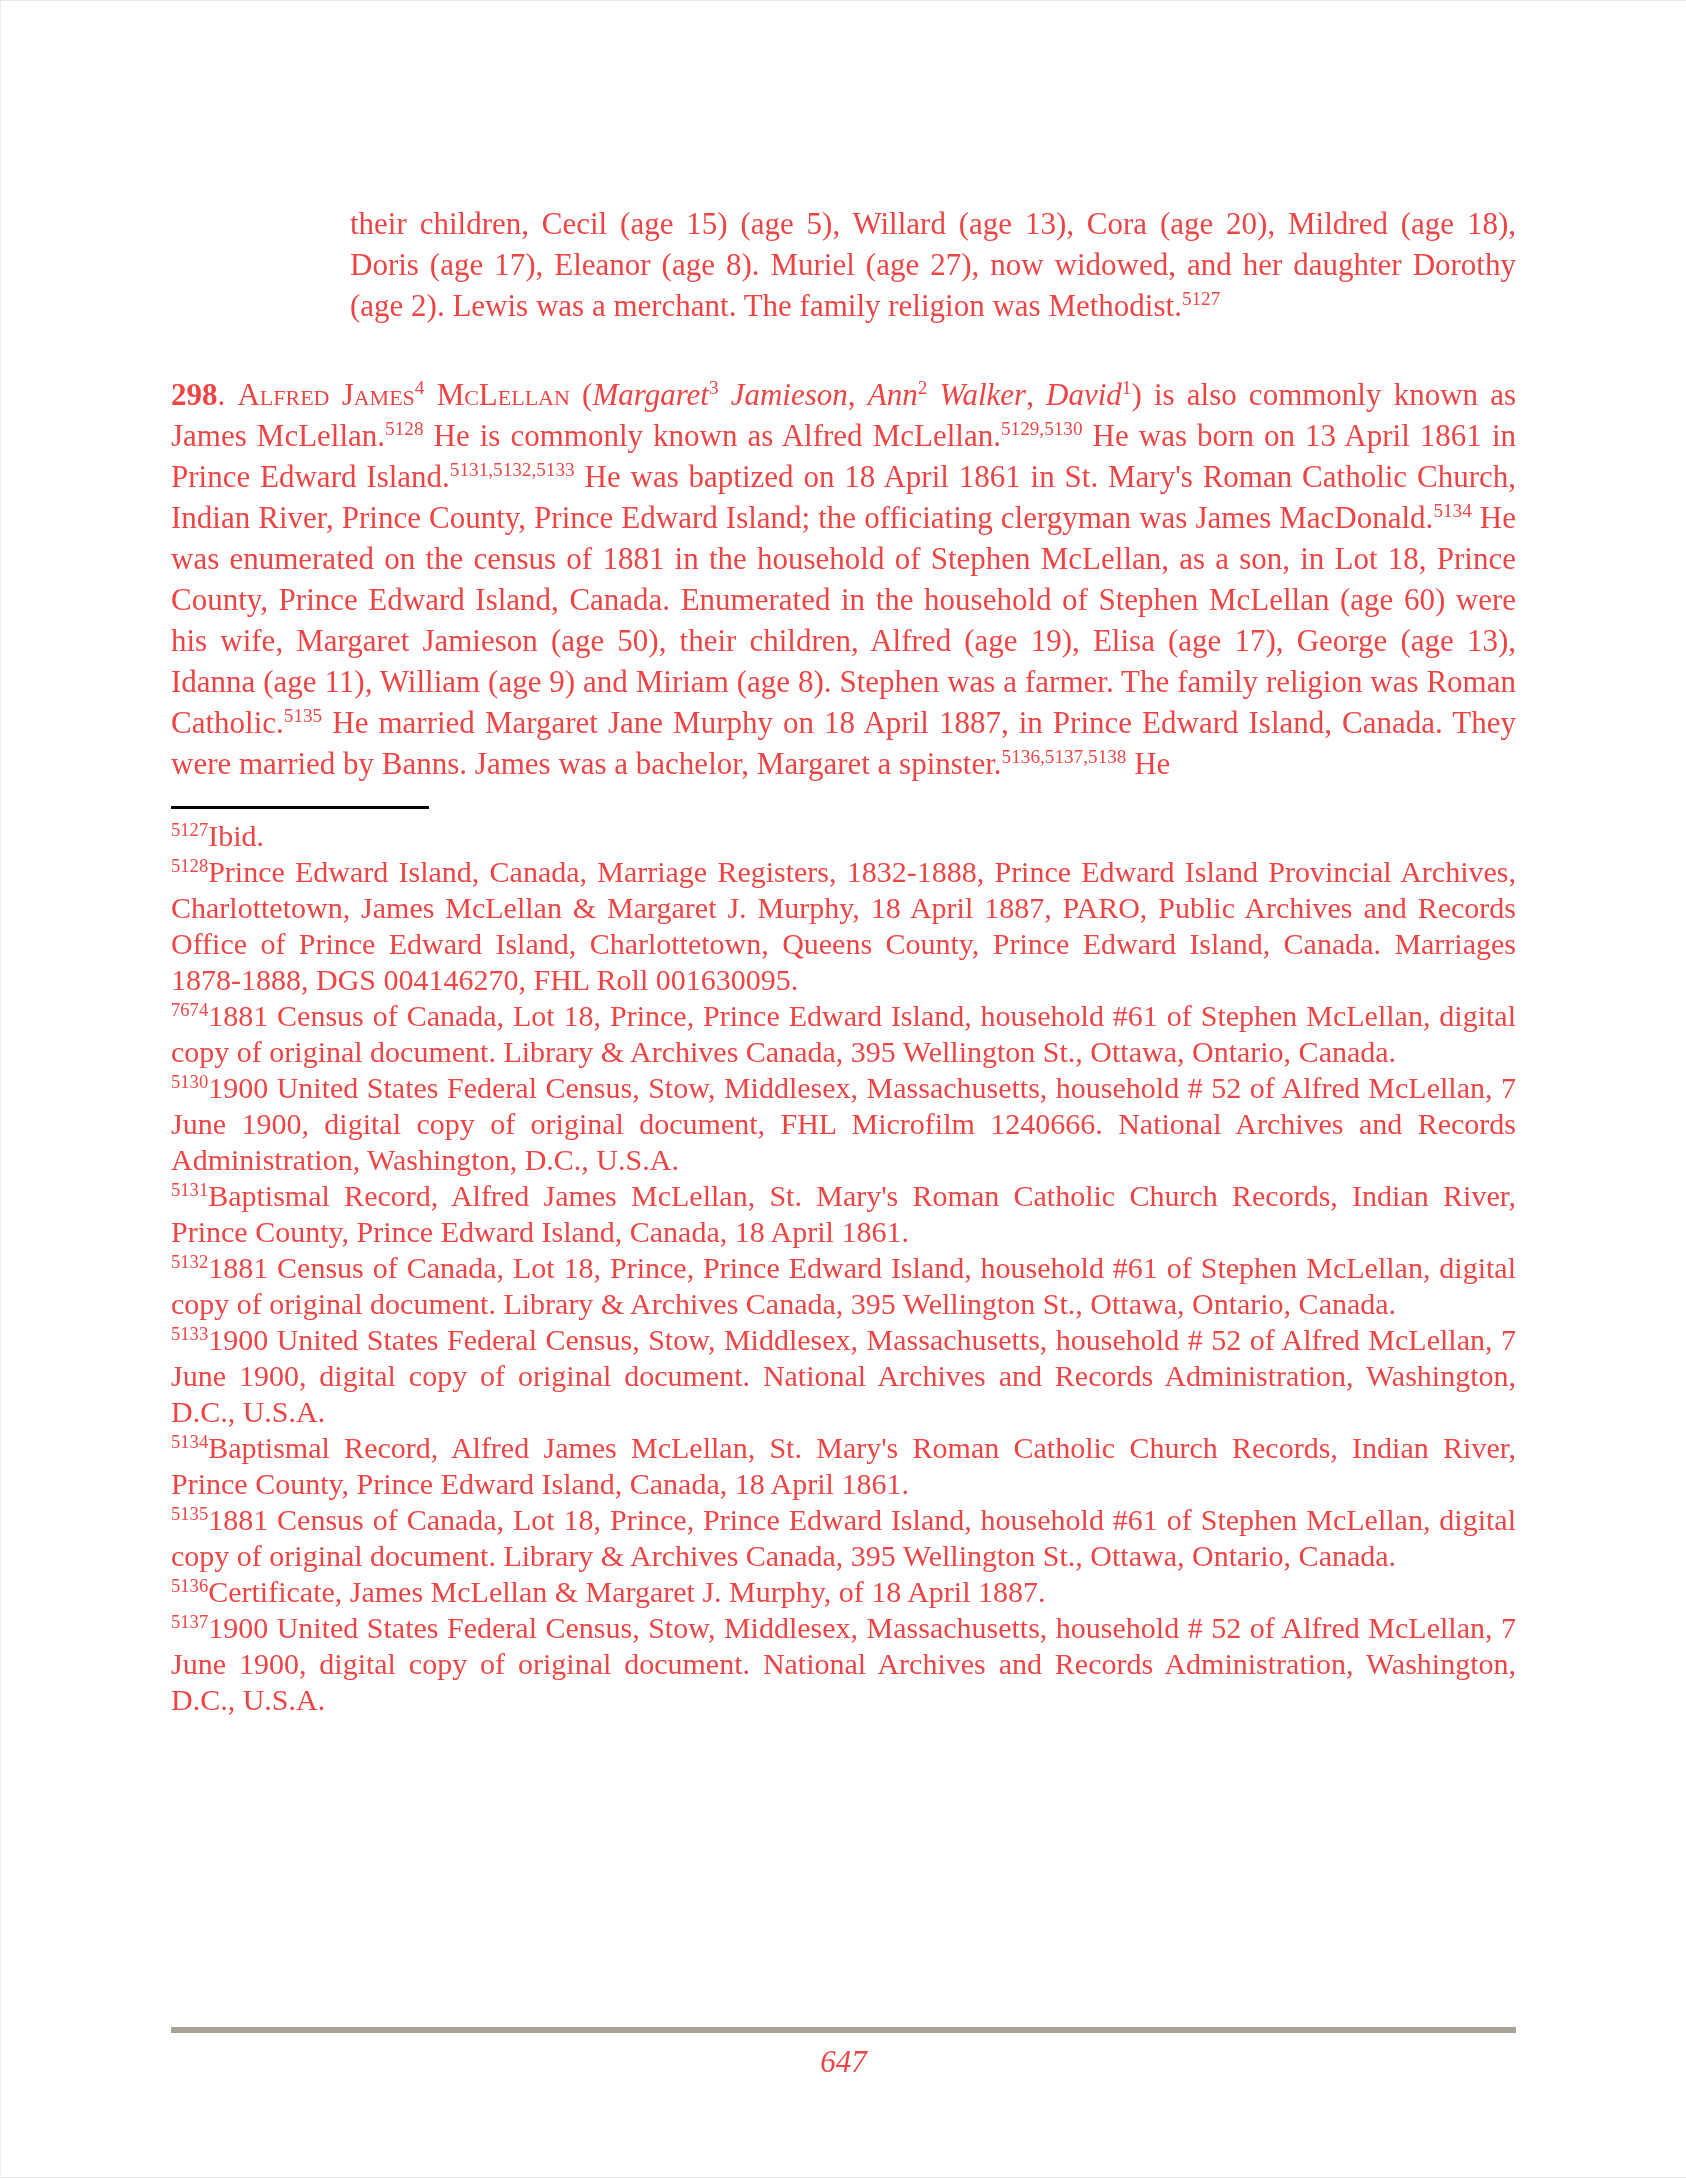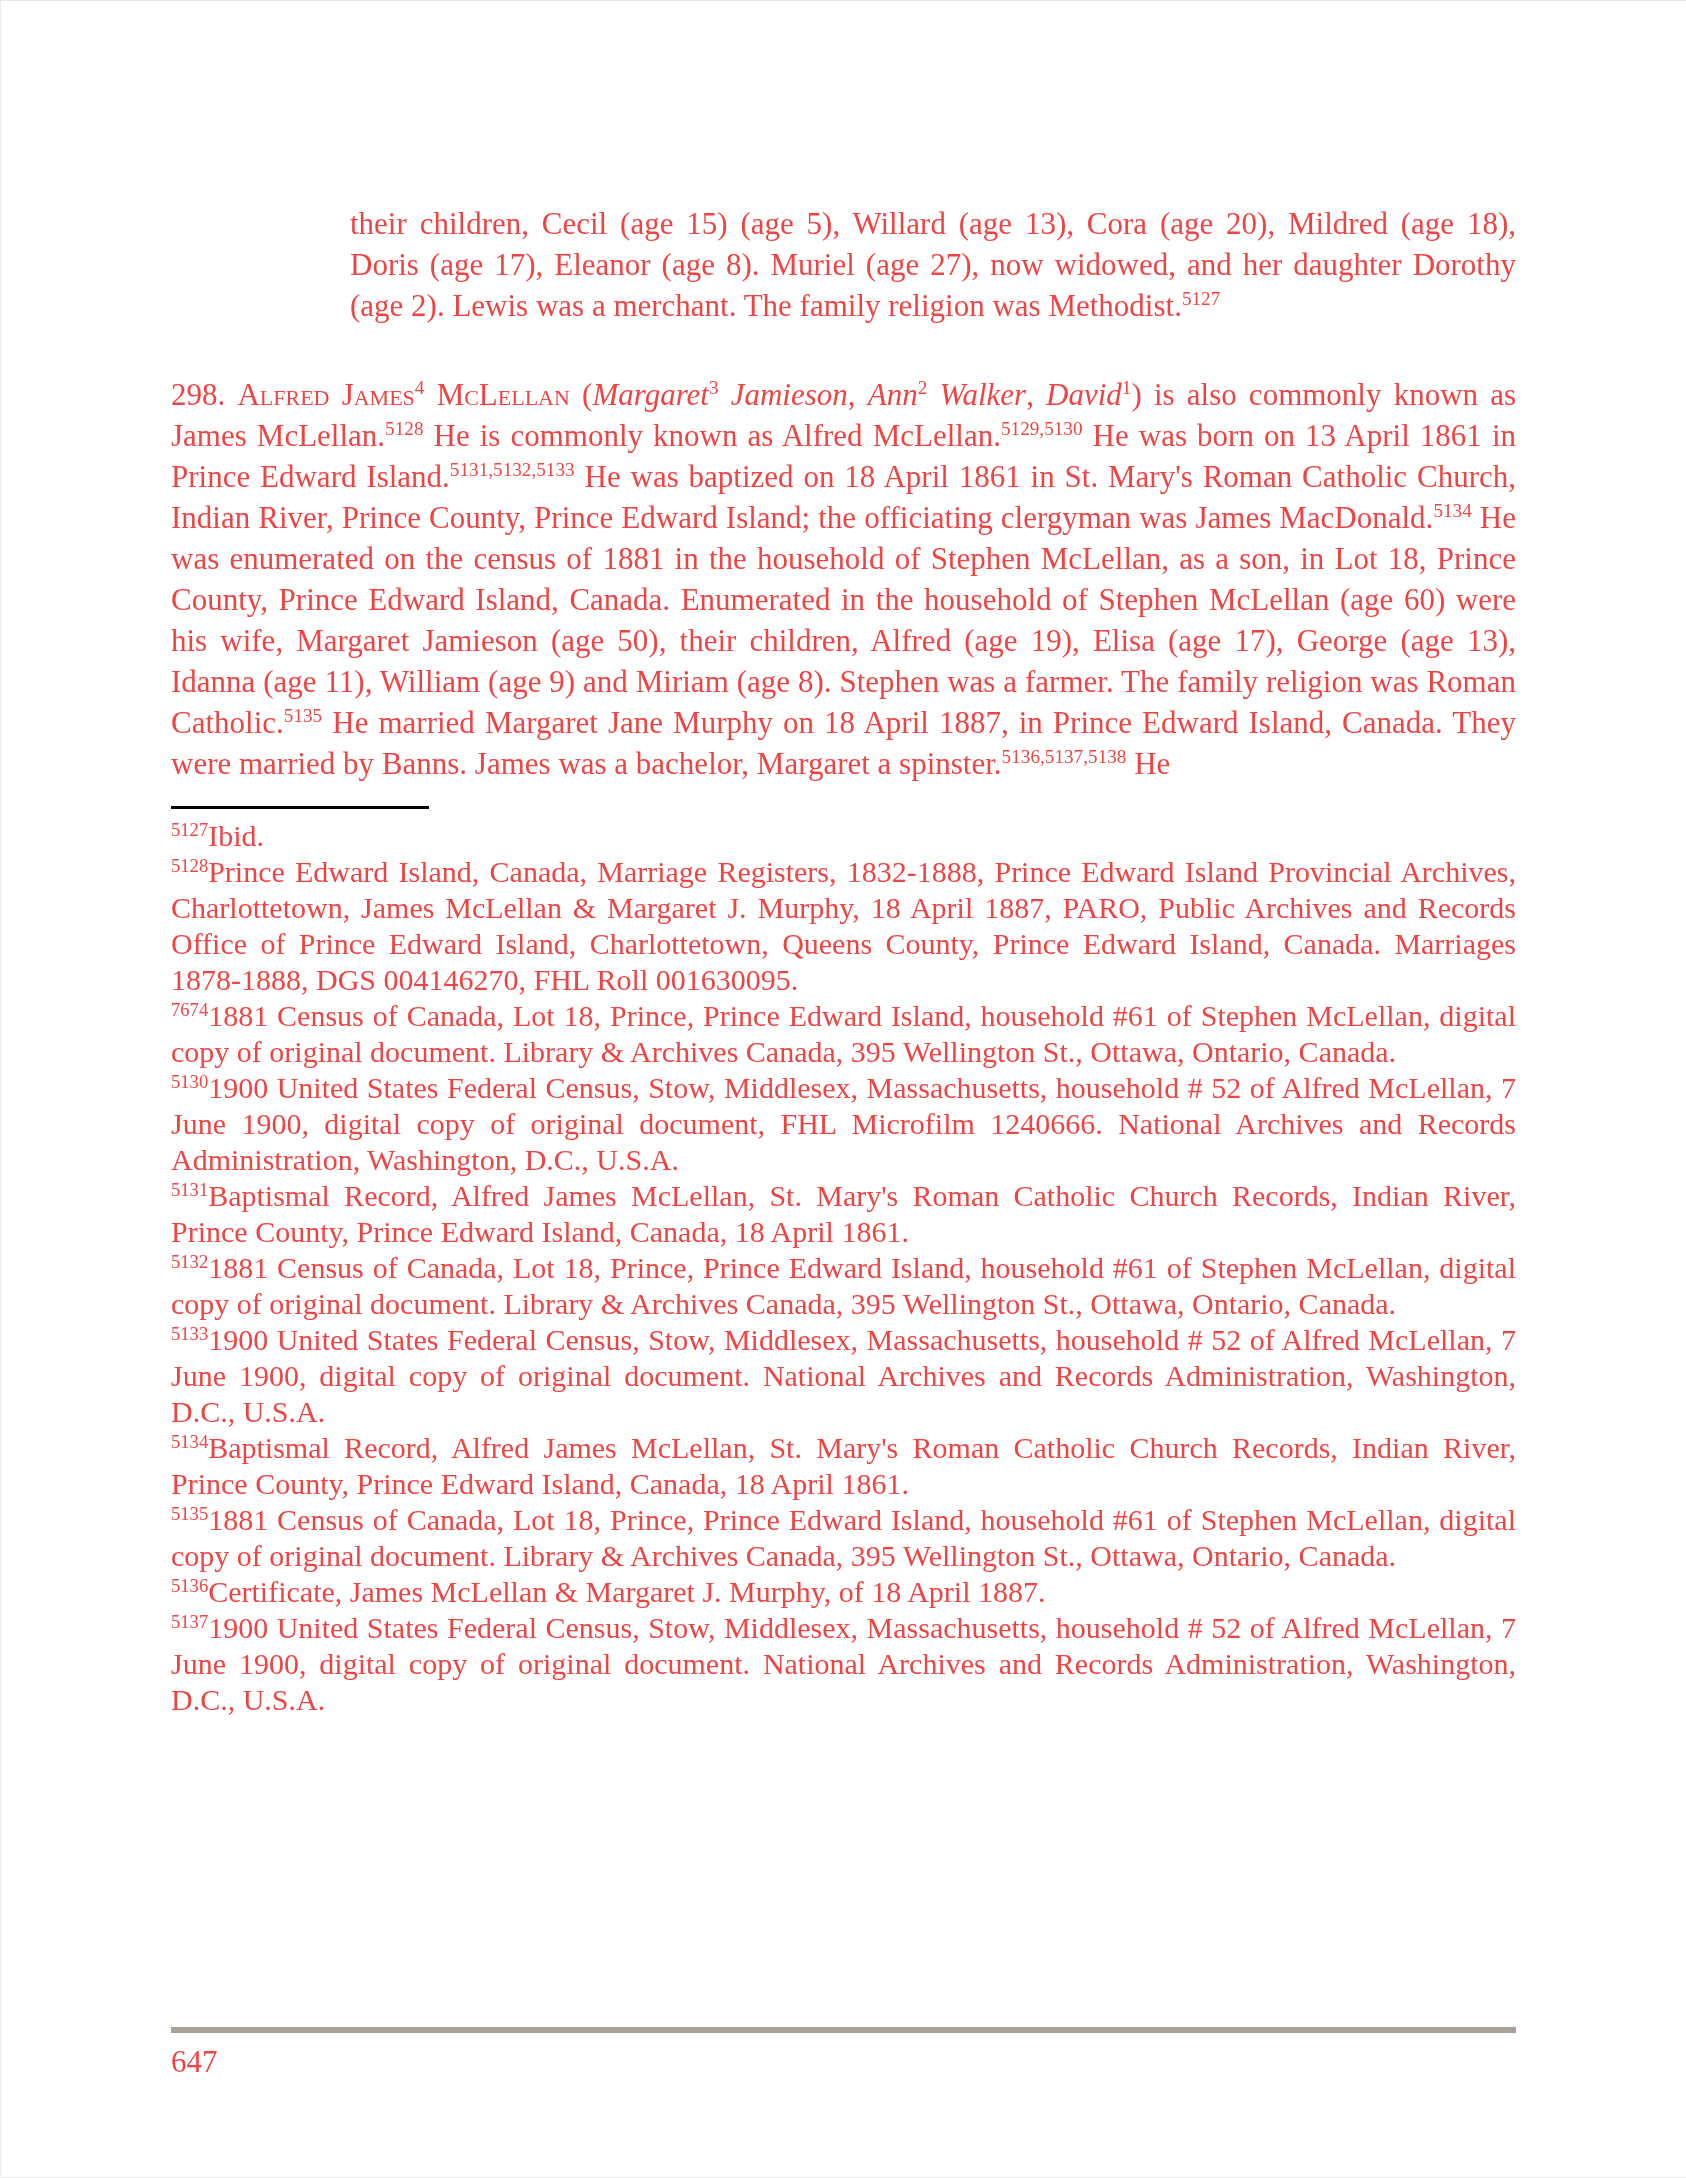--- a/index.html
+++ b/index.html
@@ -29,21 +29,21 @@
     font-size: 31px;
     line-height: 41px;
     text-align: justify;
   }
   .entry {
     margin-top: 48px;
     font-size: 31px;
     line-height: 41px;
     text-align: justify;
   }
-  .seg-bold   { font-weight: normal; }
+  .seg-bold   { font-weight: bold; }
   .seg-italic { font-style: italic; }
   .seg-smallcaps { font-variant: small-caps; }
   sup.ref {
     font-size: 0.62em;
     line-height: 0;
     position: relative;
     vertical-align: baseline;
     top: -0.55em;
   }
   .fn-sep {
@@ -65,22 +65,23 @@
     left: 171px;
     right: 171px;
     top: 2027px;
   }
   .footer-rule {
     height: 5.5px;
     background: #a9a296;
   }
   .page-num {
     margin-top: 11px;
-    text-align: left;
+    text-align: center;
     font-size: 31px;
+    font-style: italic;
   }
 </style>
 </head>
 <body>
 
 <div class="page">
   <div class="content">
 
     <div class="continuation"><span>their children, Cecil (age 15) (age 5), Willard (age 13), Cora (age 20), Mildred (age 18), Doris (age 17), Eleanor (age 8). Muriel (age 27), now widowed, and her daughter Dorothy (age 2). Lewis was a merchant. The family religion was Methodist.</span><sup class="ref">5127</sup></div>
 

